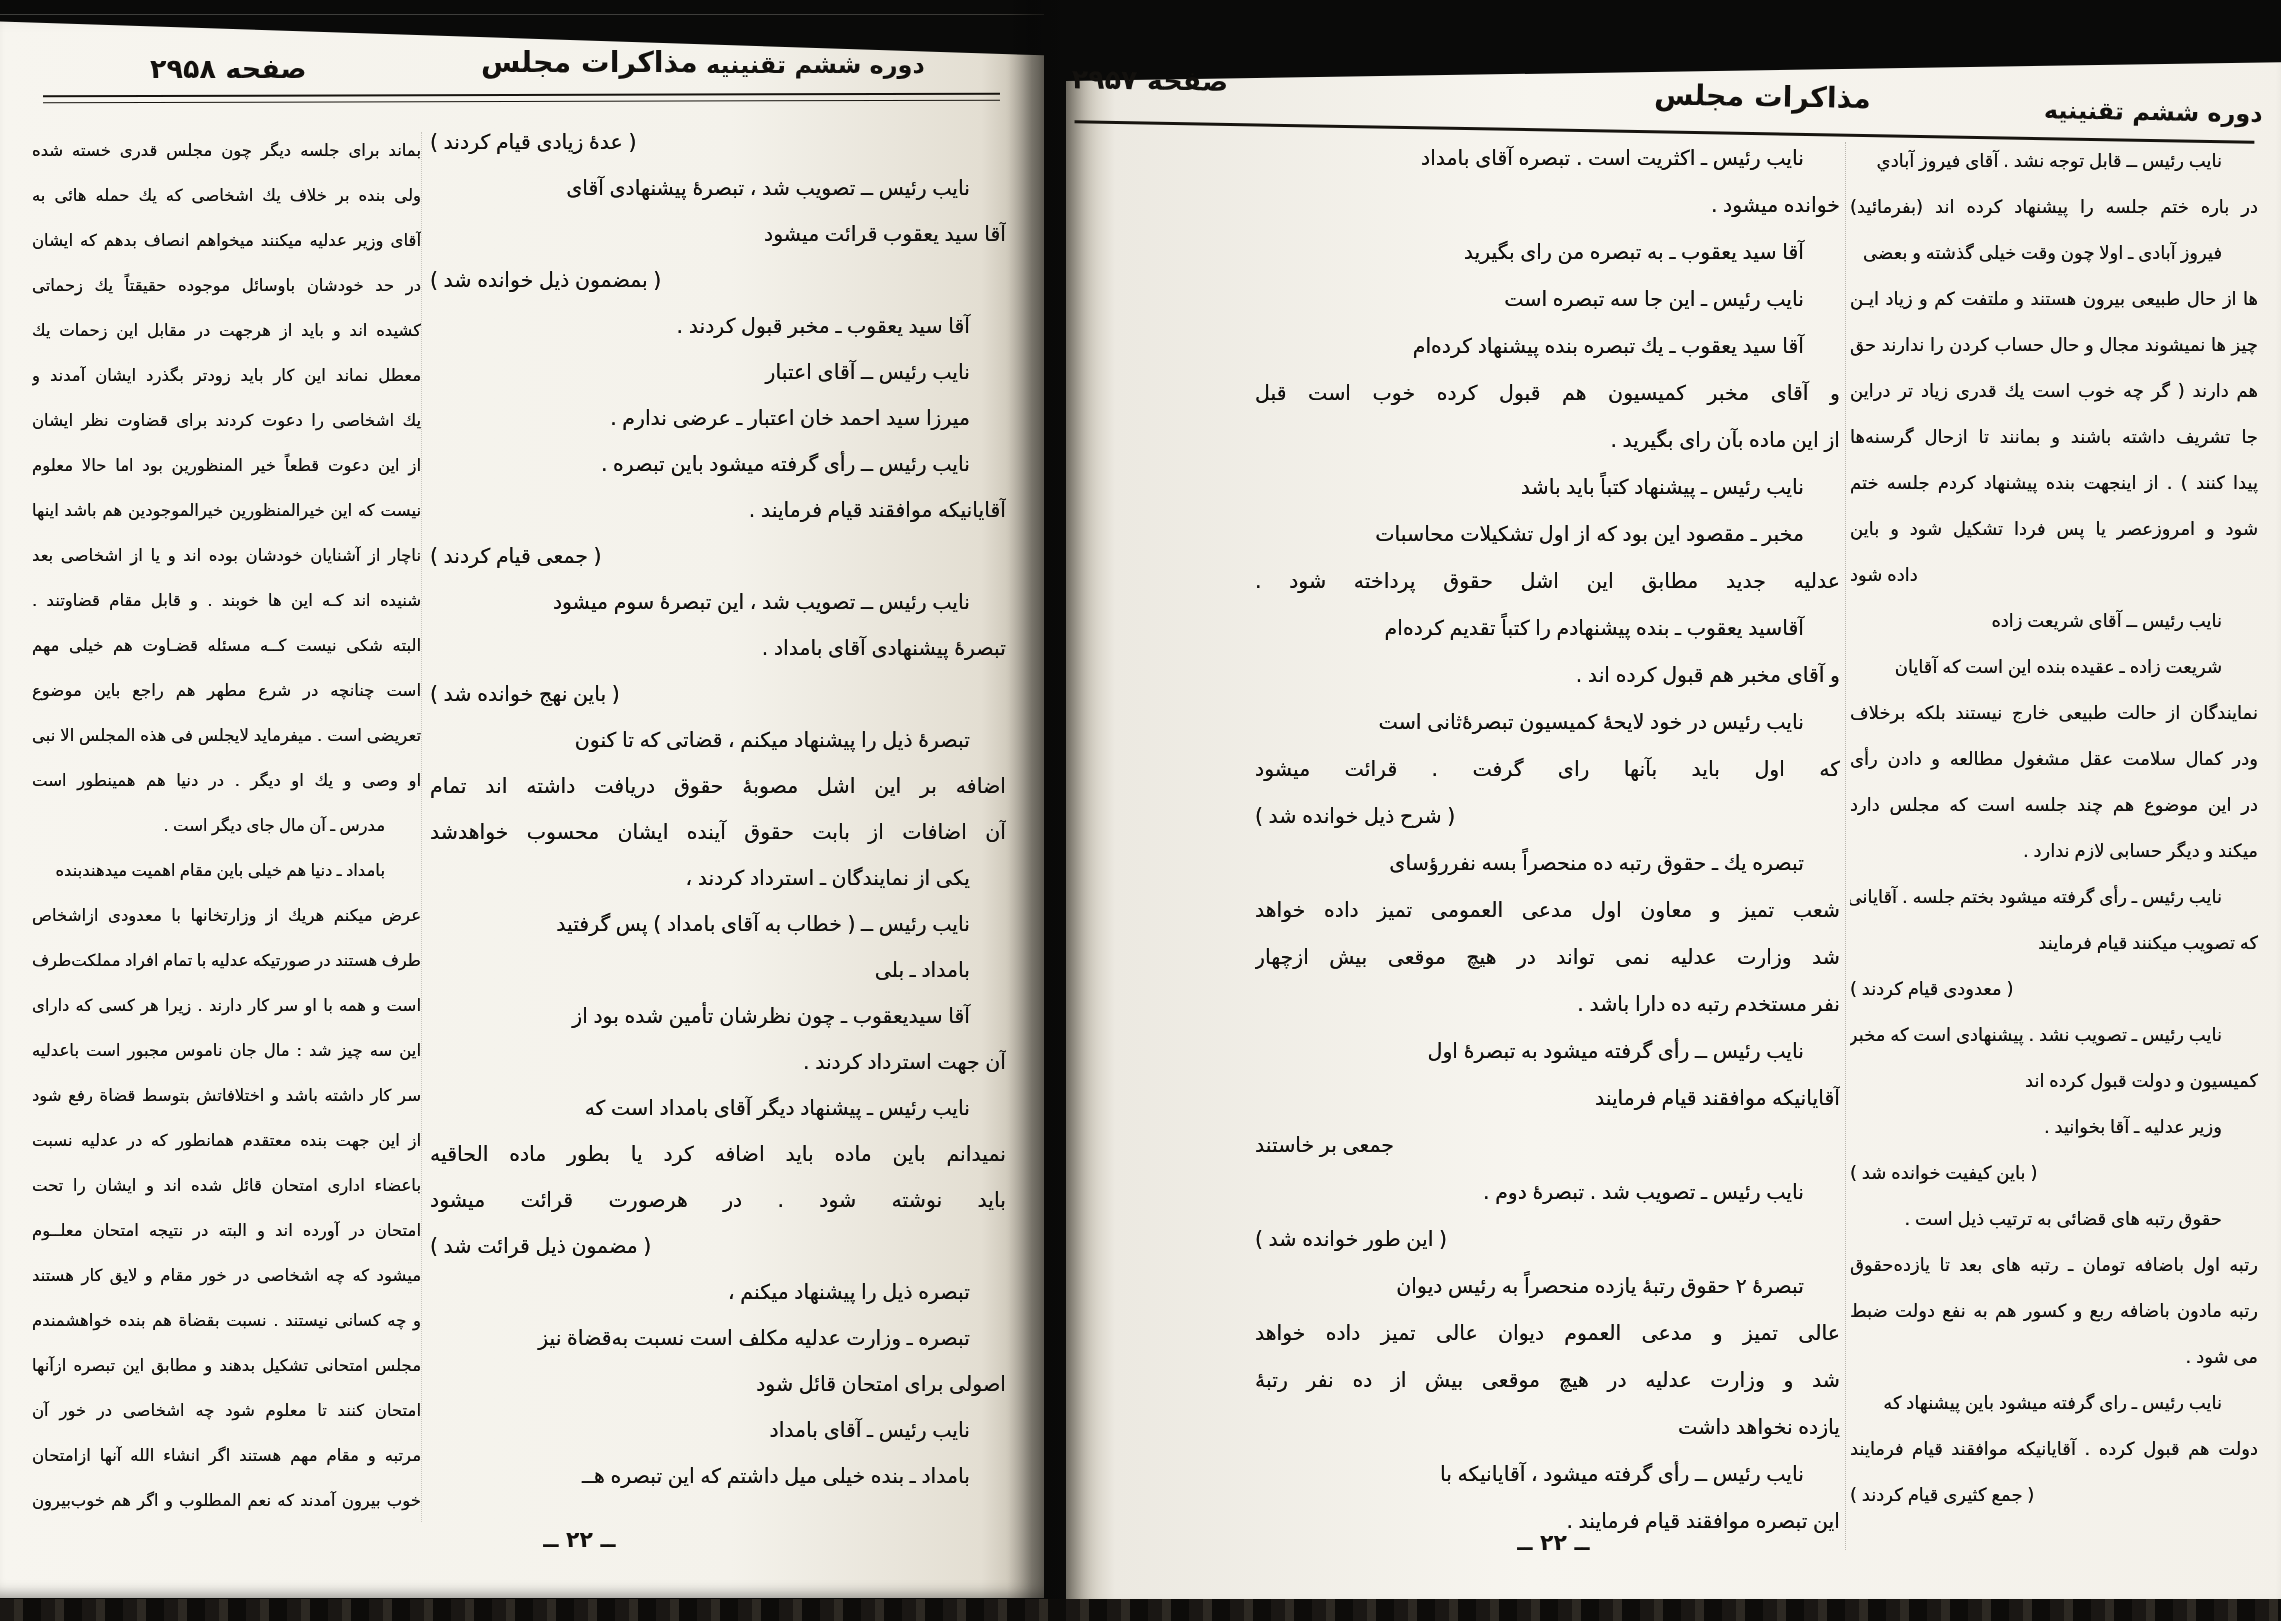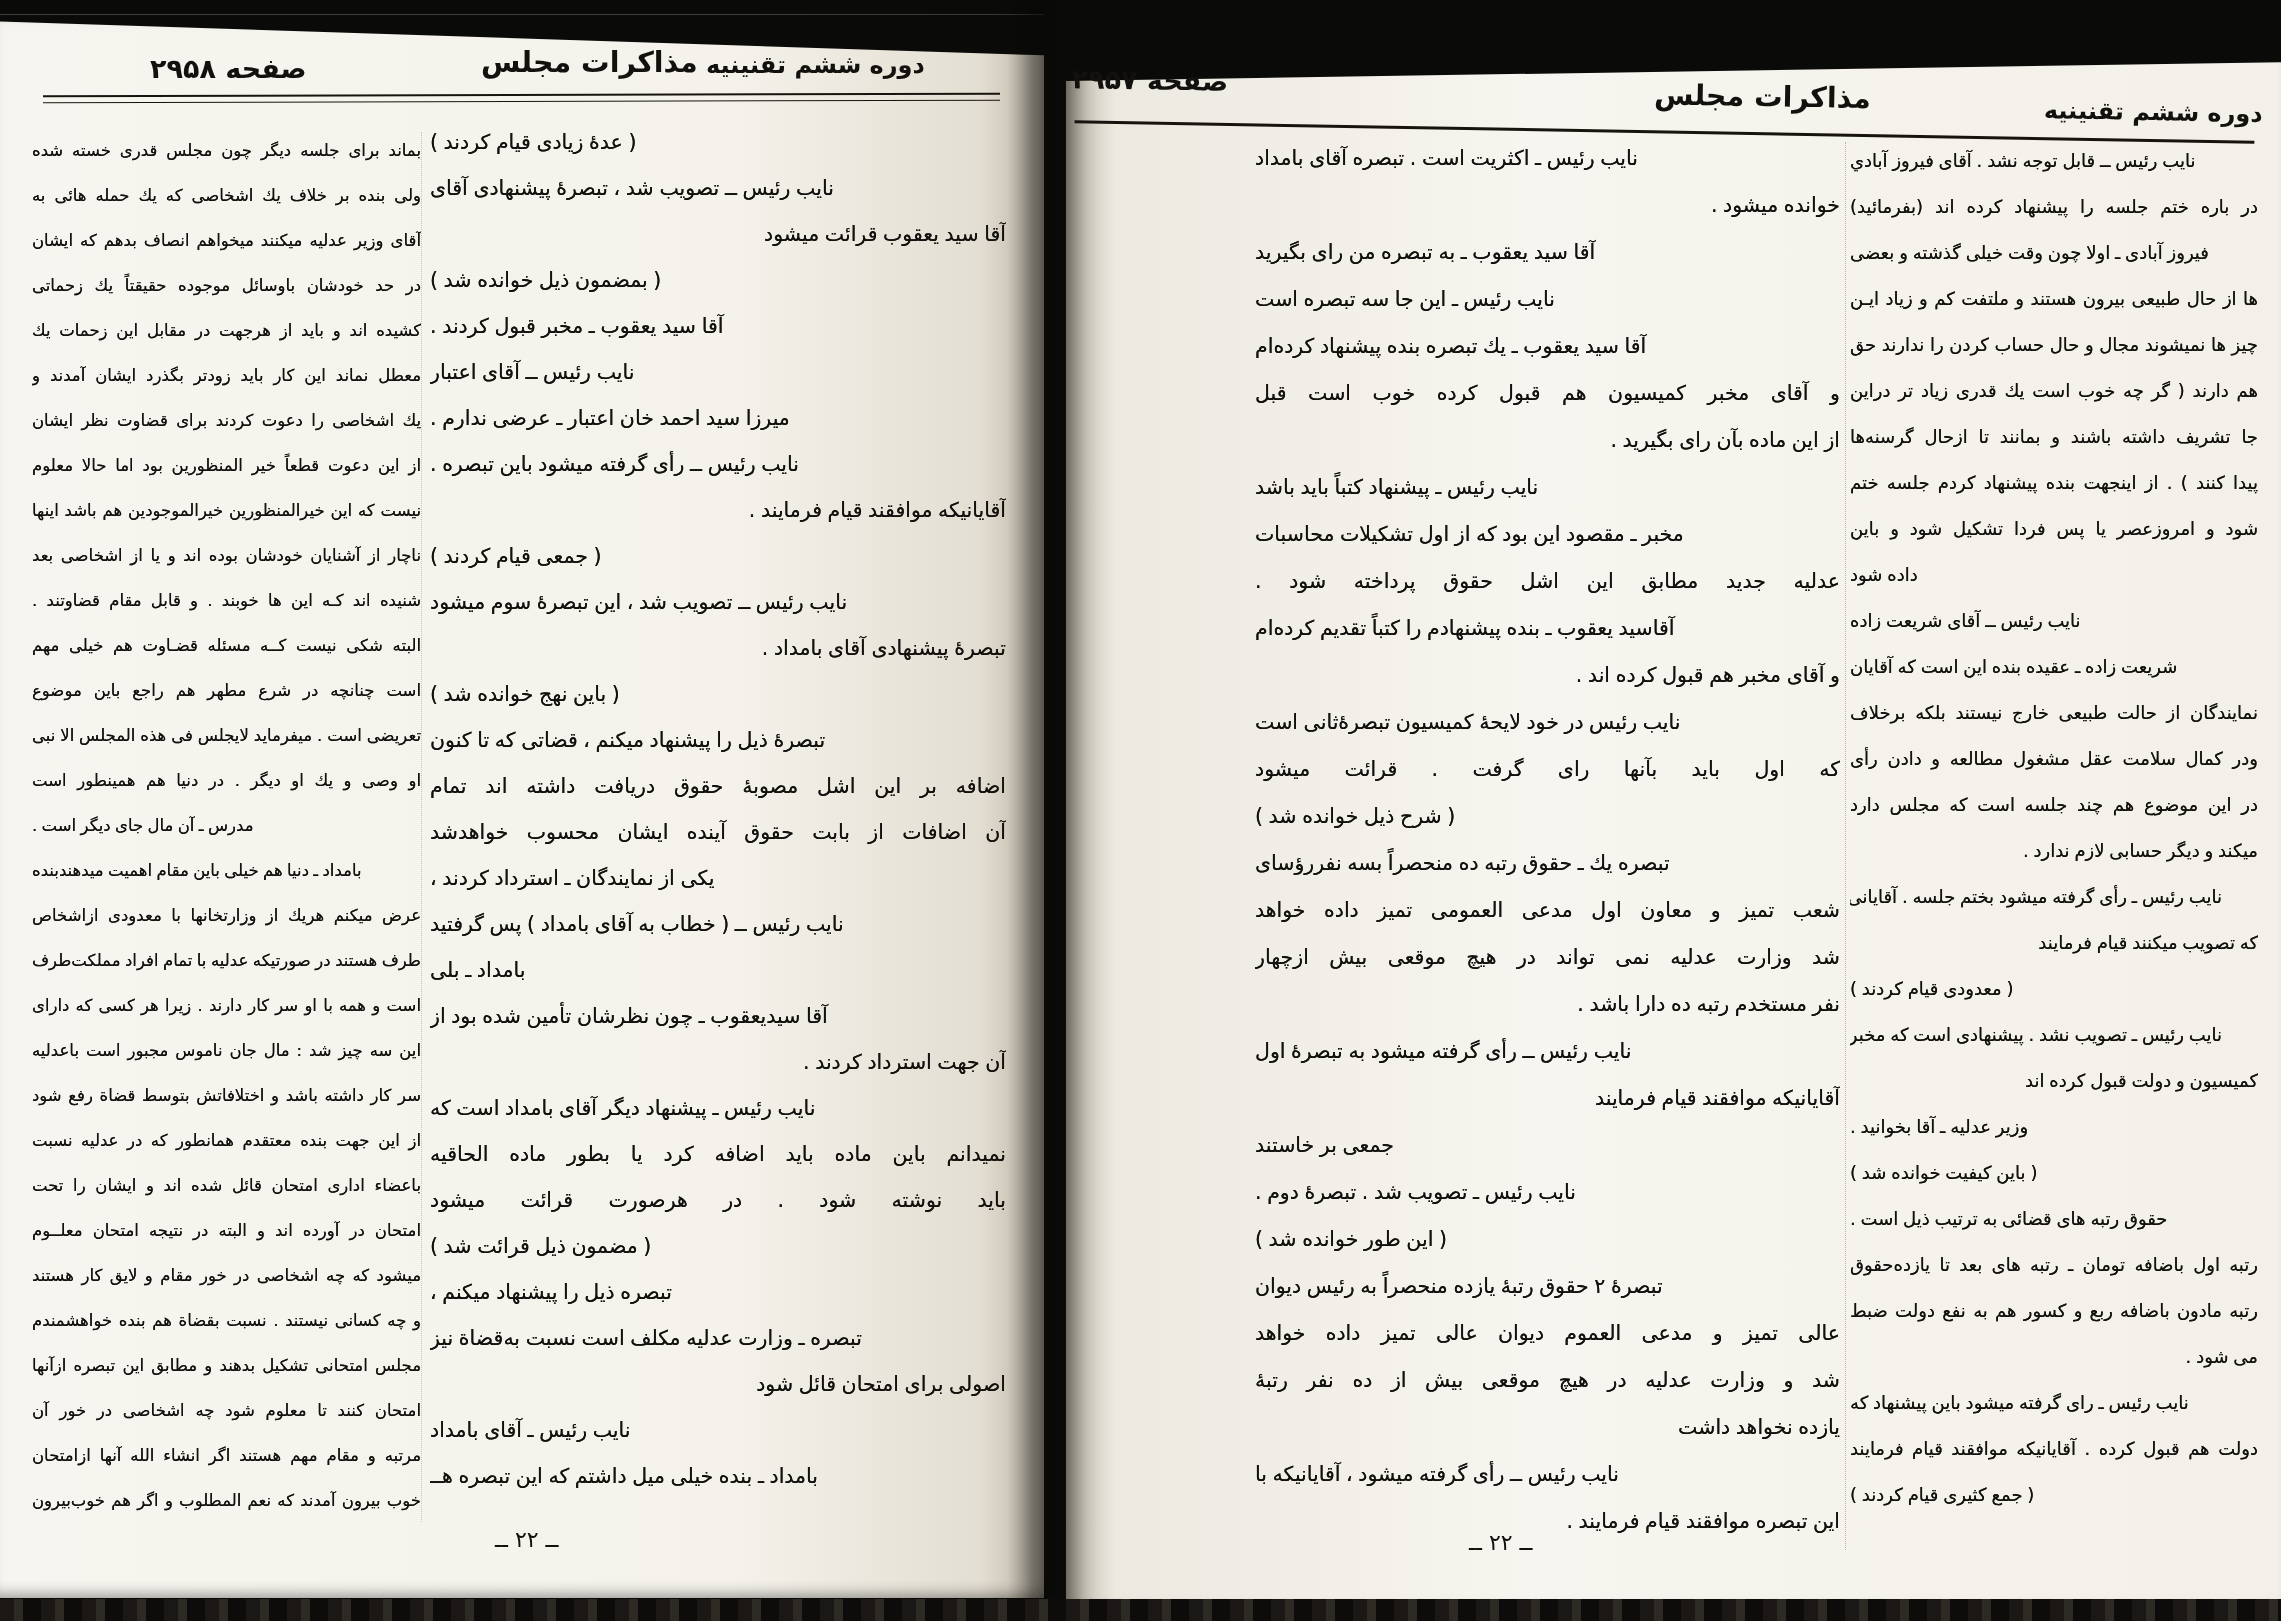--- a/index.html
+++ b/index.html
@@ -50,38 +50,38 @@
     border-top:3.6px solid #17140f;
   }
   .col{
     position:absolute;direction:rtl;overflow:hidden;
     text-shadow:0 0 0.6px rgba(15,13,10,.85);
     word-spacing:-0.9px;
   }
   .line{overflow:hidden;}
   .l-j{text-align:justify;text-align-last:justify;white-space:normal;}
   .l-r{text-align:right;white-space:nowrap;}
-  .l-p{text-align:left;white-space:nowrap;text-indent:36px;}
+  .l-p{text-align:right;white-space:nowrap;text-indent:36px;}
   .l-c{text-align:left;white-space:nowrap;}
   
   .c-lpoc{left:32px;top:114px;width:389px;font-size:16.5px;}
   .c-lpoc .line{height:45px;line-height:45px;}
   .c-lpic{left:430px;top:105px;width:576px;font-size:20.5px;}
   .c-lpic .line{height:46px;line-height:46px;}
   .c-rplc{left:189px;top:100px;width:585px;font-size:20.5px;}
   .c-rplc .line{height:47px;line-height:47px;}
   .c-rprc{left:784px;top:103px;width:408px;font-size:18px;letter-spacing:-0.2px;}
   .c-rprc .line{height:46px;line-height:46px;}
   .vdiv{
     position:absolute;width:0;border-left:1.8px dotted rgba(62,56,44,.55);
   }
   .vdiv-left{left:421px;top:118px;height:1390px;opacity:.45;}
   .vdiv-right{left:779px;top:107px;height:1408px;opacity:.6;}
   .pfoot{
-    position:absolute;font-size:22px;font-weight:normal;text-align:left;
+    position:absolute;font-size:22px;font-weight:bold;text-align:center;
     width:169px;white-space:nowrap;
   }
   .pfoot-left{left:495px;top:1513px;}
   .pfoot-right{left:403px;top:1495px;}
   .bottom-band{
     position:absolute;left:0;right:0;bottom:0;height:23px;
     background:repeating-linear-gradient(90deg,#1a1714 0 14.3px,#2d2923 14.3px 23px,#0d0c0a 23px 41px);
   }
   .gutter-shade{
     position:absolute;top:0;bottom:0;left:1007px;width:62px;

